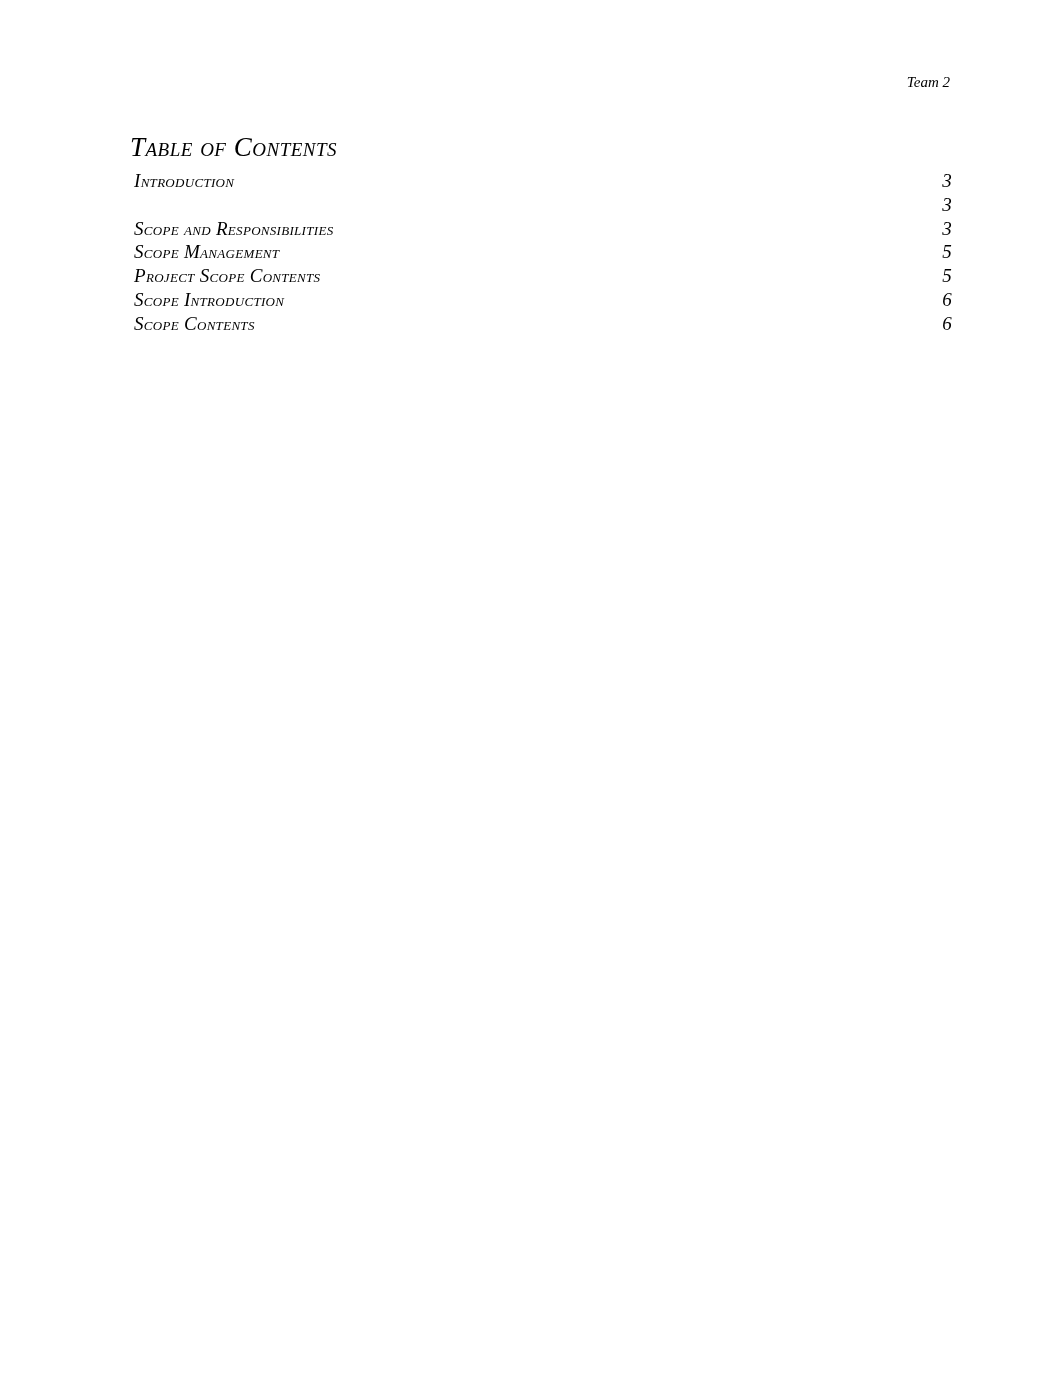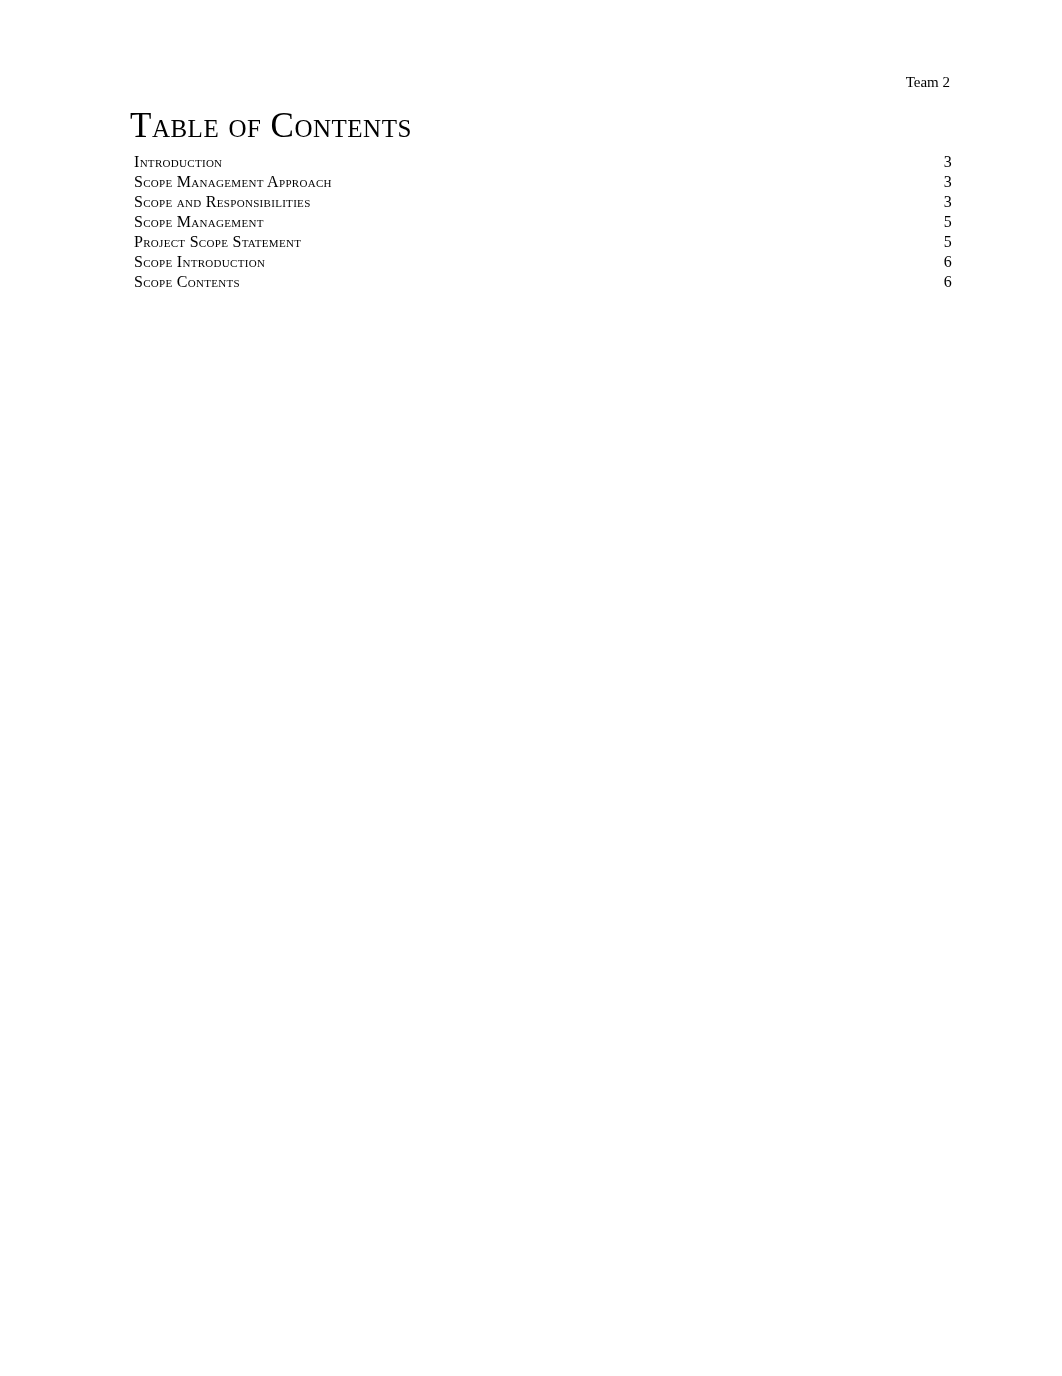--- a/index.html
+++ b/index.html
@@ -1,53 +1,54 @@
 <!DOCTYPE html>
 <html><head>
   <meta charset="utf-8">
   <style>
     * {
       margin: 0;
       padding: 0;
       box-sizing: border-box;
+      font-style: italic;
     }
     body {
       width: 1062px;
       height: 1376px;
       background: #ffffff;
       font-family: "Times New Roman", Times, serif;
       color: #000000;
       position: relative;
     }
     .page {
       padding: 76px 110px 60px 130px;
     }
     .header-label {
       position: absolute;
       top: 74px;
       right: 112px;
       font-size: 15px;
       font-family: "Times New Roman", Times, serif;
     }
     .toc-title {
-      font-size: 35px;
+      font-size: 27px;
       font-variant: small-caps;
-      margin-top: 30px;
+      margin-top: 56px;
       margin-bottom: 6px;
       font-weight: normal;
       letter-spacing: 0.5px;
     }
     .toc-list {
       list-style: none;
       width: 100%;
     }
     .toc-entry {
       display: flex;
       align-items: baseline;
-      font-size: 16px;
+      font-size: 19px;
       font-variant: small-caps;
       line-height: 1.25;
       white-space: nowrap;
       letter-spacing: 0.3px;
       justify-content: center;
     }
     .toc-entry .spacer {
       min-width: 4px;
     }
     .toc-entry .label {
@@ -83,39 +84,38 @@
 
   <ul class="toc-list">
     <li class="toc-entry">
       <span class="spacer"></span>
       <span class="label">Introduction</span>
       <span class="leader"></span>
       <span class="page-num">3</span>
     </li>
     <li class="toc-entry">
       <span class="spacer"></span>
-      <span class="label">Scope Management Approach</span>
       <span class="leader"></span>
       <span class="page-num">3</span>
     </li>
     <li class="toc-entry">
       <span class="spacer"></span>
       <span class="label">Scope and Responsibilities</span>
       <span class="leader"></span>
       <span class="page-num">3</span>
     </li>
     <li class="toc-entry">
       <span class="spacer"></span>
       <span class="label">Scope Management</span>
       <span class="leader"></span>
       <span class="page-num">5</span>
     </li>
     <li class="toc-entry">
       <span class="spacer"></span>
-      <span class="label">Project Scope Statement</span>
+      <span class="label">Project Scope Contents</span>
       <span class="leader"></span>
       <span class="page-num">5</span>
     </li>
     <li class="toc-entry">
       <span class="spacer"></span>
       <span class="label">Scope Introduction</span>
       <span class="leader"></span>
       <span class="page-num">6</span>
     </li>
     <li class="toc-entry">

